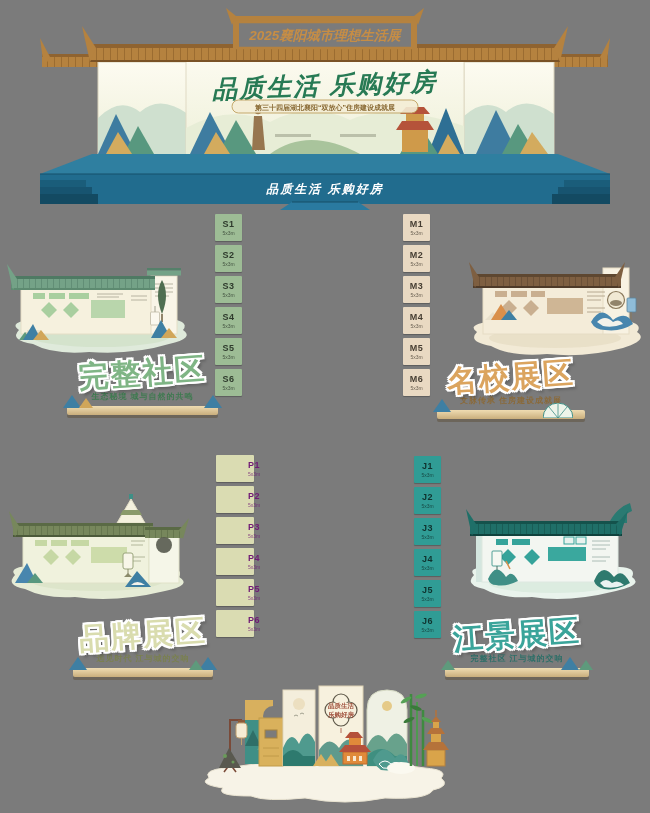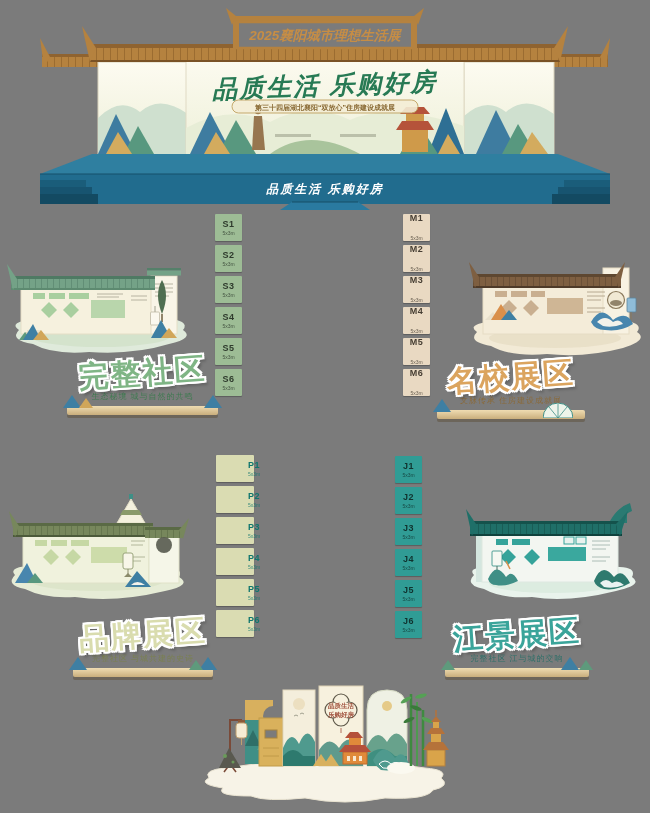--- a/index.html
+++ b/index.html
@@ -8,34 +8,34 @@
   svg{display:block;}
   .abs{position:absolute;}
 
   
   .stall-col{position:absolute;width:27px;display:flex;flex-direction:column;gap:4px;}
   .stall{height:27px;border-radius:1px;display:flex;flex-direction:column;align-items:center;
          justify-content:center;box-shadow:0 1px 1px rgba(0,0,0,.25);}
   .stall .sid{font-weight:bold;font-size:9px;line-height:1;letter-spacing:.5px;}
   .stall .ssize{font-size:5px;line-height:1;margin-top:2px;opacity:.8;}
   .s-cell{background:#9dbc95;color:#2f3b2d;}
-  .m-cell{background:#e9d9c2;color:#463e33;justify-content:space-between;}
-  .p-cell{background:#dadcb2;color:#0f766e;padding-left:38px;}
+  .m-cell{background:#e9d9c2;color:#463e33;}
+  .p-cell{background:#dadcb2;color:#701a75;padding-left:38px;}
   .j-cell{background:#309c95;color:#10332f;}
   #col-s{left:215px;top:214px;}
   #col-m{left:403px;top:214px;}
   #col-p{left:216px;top:455px;}
-  #col-j{left:395px;top:456px;}
+  #col-j{left:414px;top:456px;}
 
   
   .zone-sign{position:absolute;text-align:center;}
   .zone-title{font-weight:900;font-size:30px;line-height:1;letter-spacing:2px;transform:rotate(-4deg);
     text-shadow:-2px -2px 0 #fff,2px -2px 0 #fff,-2px 2px 0 #fff,2px 2px 0 #fff,
                  0 -2px 0 #fff,0 2px 0 #fff,-2px 0 0 #fff,2px 0 0 #fff,3px 4px 3px rgba(0,0,0,.25);}
-  .zone-tagline{font-size:8px;font-weight:normal;margin-top:3px;letter-spacing:1px;}
+  .zone-tagline{font-size:8px;font-weight:bold;margin-top:3px;letter-spacing:1px;}
   .zone-base{position:relative;height:9px;margin:4px auto 0;width:86%;
     background:linear-gradient(#efdcb2,#c9ae7c);border-radius:2px;
     box-shadow:0 3px 0 rgba(80,60,30,.35);}
   .rock{position:absolute;bottom:7px;width:0;height:0;border-style:solid;}
   .rock-blue{border-width:0 9px 13px 9px;border-color:transparent transparent #3e7fa3 transparent;}
   .rock-green{border-width:0 7px 10px 7px;border-color:transparent transparent #5e9a7c transparent;}
   .rock-gold{border-width:0 7px 10px 7px;border-color:transparent transparent #d1a659 transparent;}
   .t-a{color:#7fb585;}  .g-a{color:#3f7a50;}
   .t-b{color:#dba45e;}  .g-b{color:#8a6a3a;}
   .t-c{color:#d9dcae;}  .g-c{color:#7a8050;}
@@ -483,21 +483,21 @@
         <path d="M0 15 A15 15 0 0 1 30 15 Z" fill="#eef4ea" stroke="#3f8f86" stroke-width="1"></path>
         <line x1="15" y1="15" x2="15" y2="1" stroke="#3f8f86" stroke-width=".8"></line>
         <line x1="15" y1="15" x2="6" y2="4" stroke="#3f8f86" stroke-width=".8"></line>
         <line x1="15" y1="15" x2="24" y2="4" stroke="#3f8f86" stroke-width=".8"></line>
       </svg>
     </div>
   </div>
 
   <div class="zone-sign" id="sign-c">
     <div class="zone-title t-c">品牌展区</div>
-    <div class="zone-tagline g-c">完整社区 与城共建的史诗</div>
+    <div class="zone-tagline g-c">远见时代 江与城的交响</div>
     <div class="zone-base">
       <span class="rock rock-blue" style="left:-4px"></span>
       <span class="rock rock-blue" style="right:-4px"></span>
       <span class="rock rock-green" style="right:10px"></span>
     </div>
   </div>
 
   <div class="zone-sign" id="sign-d">
     <div class="zone-title t-d">江景展区</div>
     <div class="zone-tagline g-d">完整社区 江与城的交响</div>

